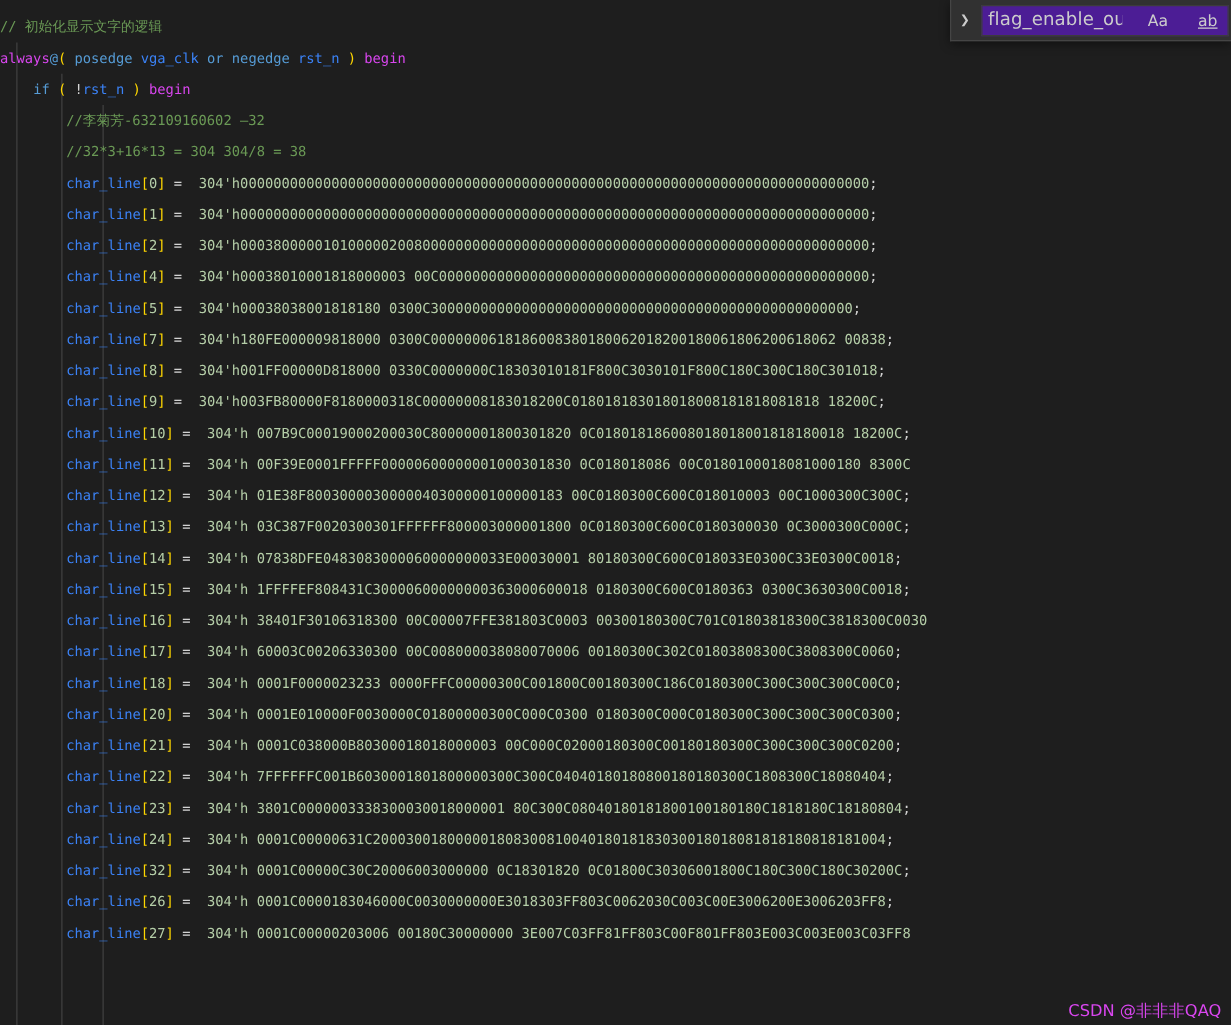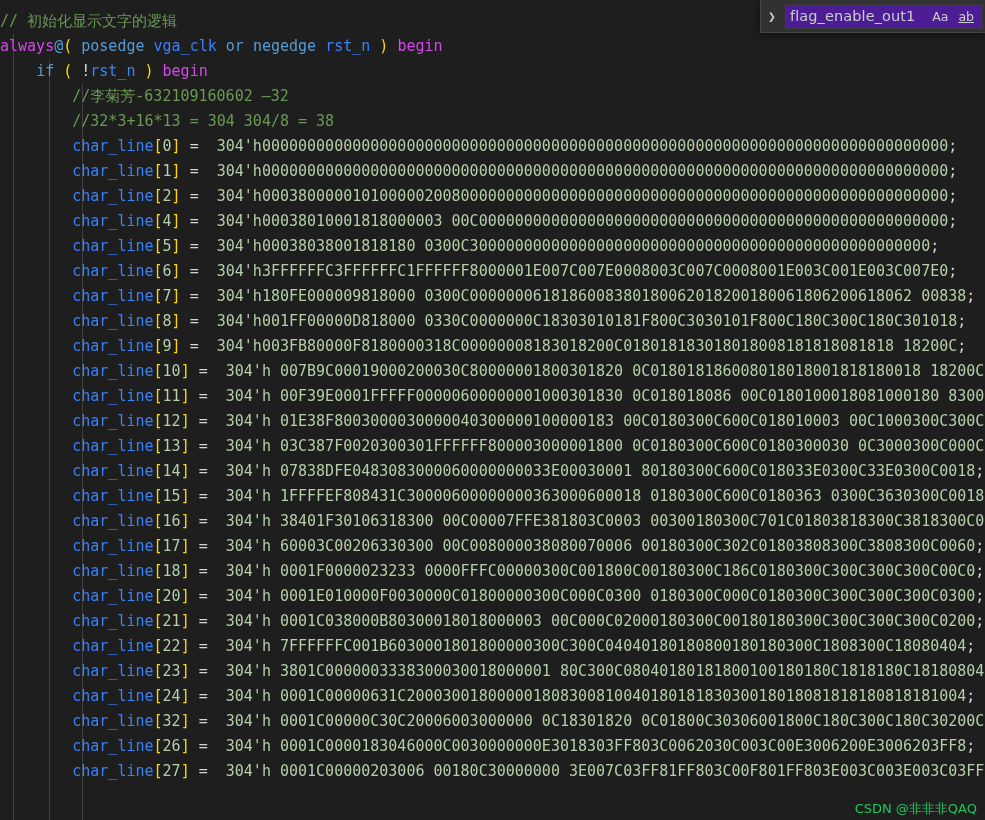--- a/index.html
+++ b/index.html
@@ -42,37 +42,37 @@
     background:transparent; border:none; outline:none;
     color:#cccccc;
     font-family:"DejaVu Sans","Liberation Sans",sans-serif;
     font-size:14.5px; letter-spacing:.1px;
   }
   .find-opt {
     flex:0 0 auto;
     color:#cccccc;
     font-family:"DejaVu Sans","Liberation Sans",sans-serif;
     font-size:12.5px;
-    padding:2px 4px; margin-left:2px;
+    padding:2px 4px; margin-left:16px;
     cursor:pointer; border-radius:3px;
     white-space:nowrap;
   }
   .find-opt u { text-decoration:underline; }
 
   
   #editor {
     position:absolute; top:0; left:0;
     width:985px; height:820px;
     padding-top:9px;
     overflow:hidden;
   }
   .line {
     height:25px; line-height:25px;
     white-space:pre;
-    font-size:15px;
+    font-size:11px;
     font-family:"DejaVu Sans Mono","Liberation Mono",monospace;
     color:#d4d4d4;
     position:relative;
     padding-left:0;
   }
   .guides { position:absolute; top:9px; left:0; width:100%; height:811px; pointer-events:none; }
   .guide { position:absolute; width:1px; background:#404040; }
 
   
   .cmt  { color:#6A9955; }
@@ -81,21 +81,21 @@
   .var  { color:#3b82f6; }
   .op   { color:#d4d4d4; }
   .paren1 { color:#ffd700; }
   .brk  { color:#ffd700; }
   .num  { color:#b5cea8; }
   .punc { color:#d4d4d4; }
 
   
   #watermark {
     position:absolute; right:8px; bottom:2px;
-    color:#22c55e; font-size:13px;
+    color:#d946ef; font-size:13px;
     font-family:"DejaVu Sans","Liberation Sans",sans-serif;
     z-index:20; pointer-events:none;
   }
 </style>
 </head>
 <body>
 
 <div id="editor">
   <div class="guides">
     <div class="guide" style="left:13px;top:25px;height:786px;"></div>
@@ -106,21 +106,20 @@
       <div class="line"><span></span><span class="cmt">// 初始化显示文字的逻辑</span></div>
       <div class="line"><span></span><span class="kw">always</span><span class="kw2">@</span><span class="paren1">(</span><span class="op"> </span><span class="kw2">posedge</span><span class="op"> </span><span class="var">vga_clk</span><span class="op"> </span><span class="kw2">or</span><span class="op"> </span><span class="kw2">negedge</span><span class="op"> </span><span class="var">rst_n</span><span class="op"> </span><span class="paren1">)</span><span class="op"> </span><span class="kw">begin</span></div>
       <div class="line"><span>    </span><span class="kw2">if</span><span class="op"> </span><span class="paren1">(</span><span class="op"> </span><span class="op">!</span><span class="var">rst_n</span><span class="op"> </span><span class="paren1">)</span><span class="op"> </span><span class="kw">begin</span></div>
       <div class="line"><span>        </span><span class="cmt">//李菊芳-632109160602 —32</span></div>
       <div class="line"><span>        </span><span class="cmt">//32*3+16*13 = 304 304/8 = 38</span></div>
       <div class="line"><span>        </span><span class="var">char_line</span><span class="brk">[</span><span class="num">0</span><span class="brk">]</span><span> </span><span class="op">=</span><span>  </span><span class="num">304'h</span><span class="num">0000000000000000000000000000000000000000000000000000000000000000000000000000</span><span class="punc">;</span></div>
       <div class="line"><span>        </span><span class="var">char_line</span><span class="brk">[</span><span class="num">1</span><span class="brk">]</span><span> </span><span class="op">=</span><span>  </span><span class="num">304'h</span><span class="num">0000000000000000000000000000000000000000000000000000000000000000000000000000</span><span class="punc">;</span></div>
       <div class="line"><span>        </span><span class="var">char_line</span><span class="brk">[</span><span class="num">2</span><span class="brk">]</span><span> </span><span class="op">=</span><span>  </span><span class="num">304'h</span><span class="num">0003800000101000002008000000000000000000000000000000000000000000000000000000</span><span class="punc">;</span></div>
       <div class="line"><span>        </span><span class="var">char_line</span><span class="brk">[</span><span class="num">4</span><span class="brk">]</span><span> </span><span class="op">=</span><span>  </span><span class="num">304'h</span><span class="num">00038010001818000003 00C0000000000000000000000000000000000000000000000000000</span><span class="punc">;</span></div>
       <div class="line"><span>        </span><span class="var">char_line</span><span class="brk">[</span><span class="num">5</span><span class="brk">]</span><span> </span><span class="op">=</span><span>  </span><span class="num">304'h</span><span class="num">00038038001818180 0300C300000000000000000000000000000000000000000000000000</span><span class="punc">;</span></div>
-      <div class="line"><span>        </span><span class="var">char_line</span><span class="brk">[</span><span class="num">6</span><span class="brk">]</span><span> </span><span class="op">=</span><span>  </span><span class="num">304'h</span><span class="num">3FFFFFFC3FFFFFFC1FFFFFF8000001E007C007E0008003C007C0008001E003C001E003C007E0</span><span class="punc">;</span></div>
       <div class="line"><span>        </span><span class="var">char_line</span><span class="brk">[</span><span class="num">7</span><span class="brk">]</span><span> </span><span class="op">=</span><span>  </span><span class="num">304'h</span><span class="num">180FE000009818000 0300C0000000618186008380180062018200180061806200618062 00838</span><span class="punc">;</span></div>
       <div class="line"><span>        </span><span class="var">char_line</span><span class="brk">[</span><span class="num">8</span><span class="brk">]</span><span> </span><span class="op">=</span><span>  </span><span class="num">304'h</span><span class="num">001FF00000D818000 0330C0000000C18303010181F800C3030101F800C180C300C180C301018</span><span class="punc">;</span></div>
       <div class="line"><span>        </span><span class="var">char_line</span><span class="brk">[</span><span class="num">9</span><span class="brk">]</span><span> </span><span class="op">=</span><span>  </span><span class="num">304'h</span><span class="num">003FB80000F8180000318C00000008183018200C018018183018018008181818081818 18200C</span><span class="punc">;</span></div>
       <div class="line"><span>        </span><span class="var">char_line</span><span class="brk">[</span><span class="num">10</span><span class="brk">]</span><span> </span><span class="op">=</span><span>  </span><span class="num">304'h</span><span class="num"> 007B9C00019000200030C80000001800301820 0C018018186008018018001818180018 18200C</span><span class="punc">;</span></div>
       <div class="line"><span>        </span><span class="var">char_line</span><span class="brk">[</span><span class="num">11</span><span class="brk">]</span><span> </span><span class="op">=</span><span>  </span><span class="num">304'h</span><span class="num"> 00F39E0001FFFFF00000600000001000301830 0C018018086 00C0180100018081000180 8300C</span></div>
       <div class="line"><span>        </span><span class="var">char_line</span><span class="brk">[</span><span class="num">12</span><span class="brk">]</span><span> </span><span class="op">=</span><span>  </span><span class="num">304'h</span><span class="num"> 01E38F8003000030000040300000100000183 00C0180300C600C018010003 00C1000300C300C</span><span class="punc">;</span></div>
       <div class="line"><span>        </span><span class="var">char_line</span><span class="brk">[</span><span class="num">13</span><span class="brk">]</span><span> </span><span class="op">=</span><span>  </span><span class="num">304'h</span><span class="num"> 03C387F0020300301FFFFFF800003000001800 0C0180300C600C0180300030 0C3000300C000C</span><span class="punc">;</span></div>
       <div class="line"><span>        </span><span class="var">char_line</span><span class="brk">[</span><span class="num">14</span><span class="brk">]</span><span> </span><span class="op">=</span><span>  </span><span class="num">304'h</span><span class="num"> 07838DFE0483083000060000000033E00030001 80180300C600C018033E0300C33E0300C0018</span><span class="punc">;</span></div>
       <div class="line"><span>        </span><span class="var">char_line</span><span class="brk">[</span><span class="num">15</span><span class="brk">]</span><span> </span><span class="op">=</span><span>  </span><span class="num">304'h</span><span class="num"> 1FFFFEF808431C30000600000000363000600018 0180300C600C0180363 0300C3630300C0018</span><span class="punc">;</span></div>
       <div class="line"><span>        </span><span class="var">char_line</span><span class="brk">[</span><span class="num">16</span><span class="brk">]</span><span> </span><span class="op">=</span><span>  </span><span class="num">304'h</span><span class="num"> 38401F30106318300 00C00007FFE381803C0003 00300180300C701C01803818300C3818300C0030</span></div>

